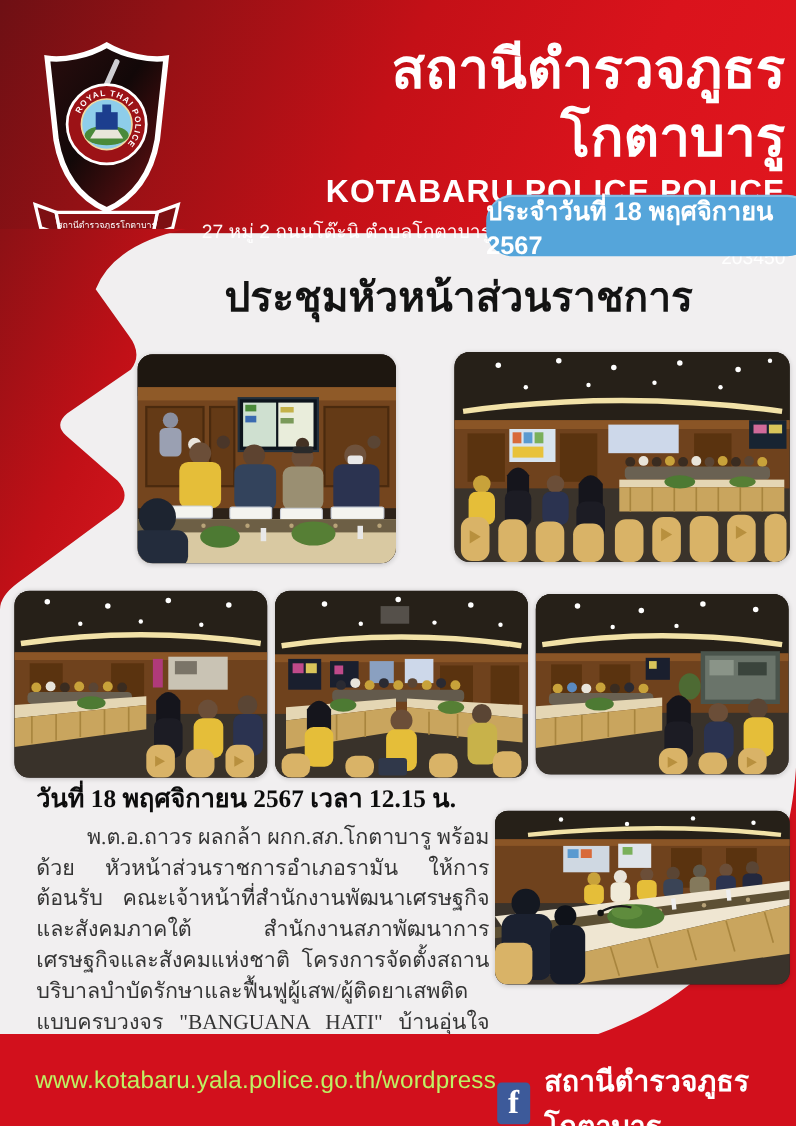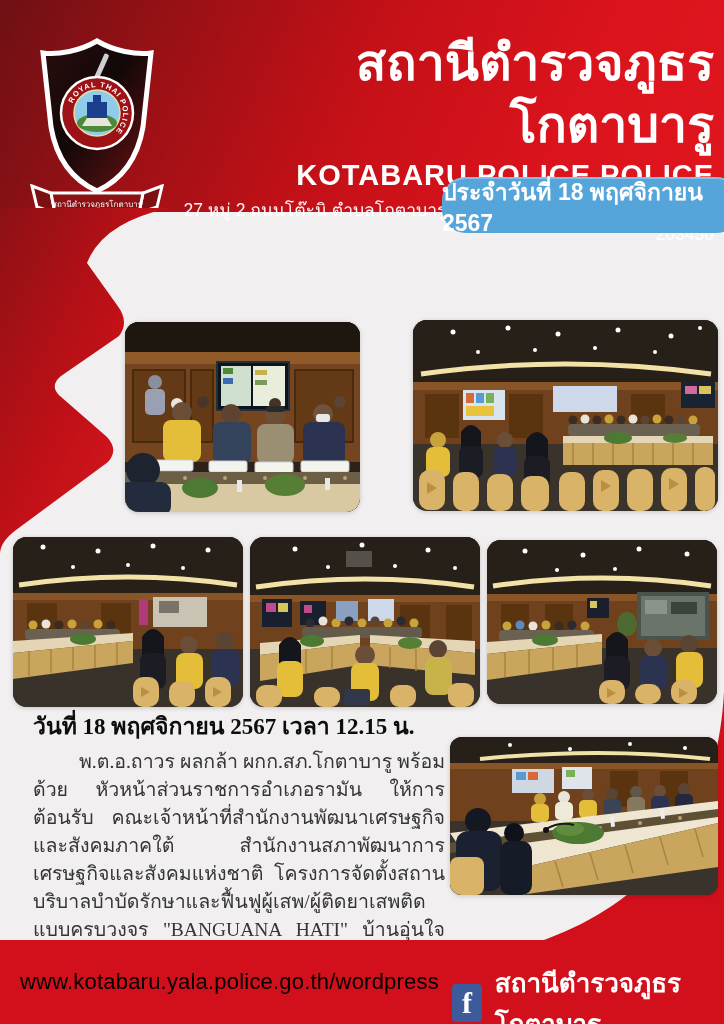--- a/index.html
+++ b/index.html
@@ -48,21 +48,21 @@
   .report-heading{font-size:23px;font-weight:800;color:#0d0d0d;line-height:30px;}
   .report-body{
     margin-top:6px;font-size:19.5px;color:#353535;line-height:28px;
     text-align:justify;text-indent:46px;
   }
   
   .footer{
     position:absolute;left:0;top:940px;width:724px;height:84px;background:#d2101c;z-index:4;
     display:flex;align-items:center;
   }
-  .website{margin-left:20px;color:#000000;font-size:22px;letter-spacing:.2px;}
+  .website{margin-left:32px;color:#bef264;font-size:22px;letter-spacing:.2px;}
   .fb{position:absolute;left:452px;top:22px;display:flex;align-items:center;}
   .fb-icon{width:38px;height:38px;background:#3d5a9a;border-radius:4px;
     display:flex;align-items:center;justify-content:center;
     color:#fff;font-size:30px;font-weight:800;font-family:"Liberation Serif",serif;}
   .fb-label{margin-left:13px;color:#fff;font-size:26px;font-weight:600;}
 </style>
 </head>
 <body>
 
 <div class="page">
@@ -116,20 +116,21 @@
         <stop offset="1" stop-color="#e21a22"></stop>
       </linearGradient>
     </defs>
     <path d="M0,0 L170,0 Q103,14 87,55 L117,97 Q130,114 119,128 L61,168 Q49,178 60,188 L107,229 Q119,242 108,254 L16,322 Q0,334 0,346 Z" fill="url(#chevGrad)"></path>
   </svg>
 
   <svg class="swoosh-br" viewBox="0 0 244 270">
     <path d="M244,12 C238,128 182,224 46,266 L244,266 Z" fill="#d2101c"></path>
   </svg>
 
+  <div class="content-title">ประชุมหัวหน้าส่วนราชการ</div>
 
   <div class="photo" id="ph1">
     <svg viewBox="0 0 235 190" preserveAspectRatio="none">
       <rect width="235" height="190" fill="#2c2219"></rect>
       <rect width="235" height="38" fill="#1e1710"></rect>
       <rect y="30" width="235" height="110" fill="#74451e"></rect>
       <rect y="30" width="235" height="12" fill="#8f5a28"></rect>
       <g fill="#643a16" stroke="#4a2a0e" stroke-width="2">
         <rect x="8" y="48" width="52" height="72"></rect>
           <rect x="66" y="48" width="22" height="72"></rect>

